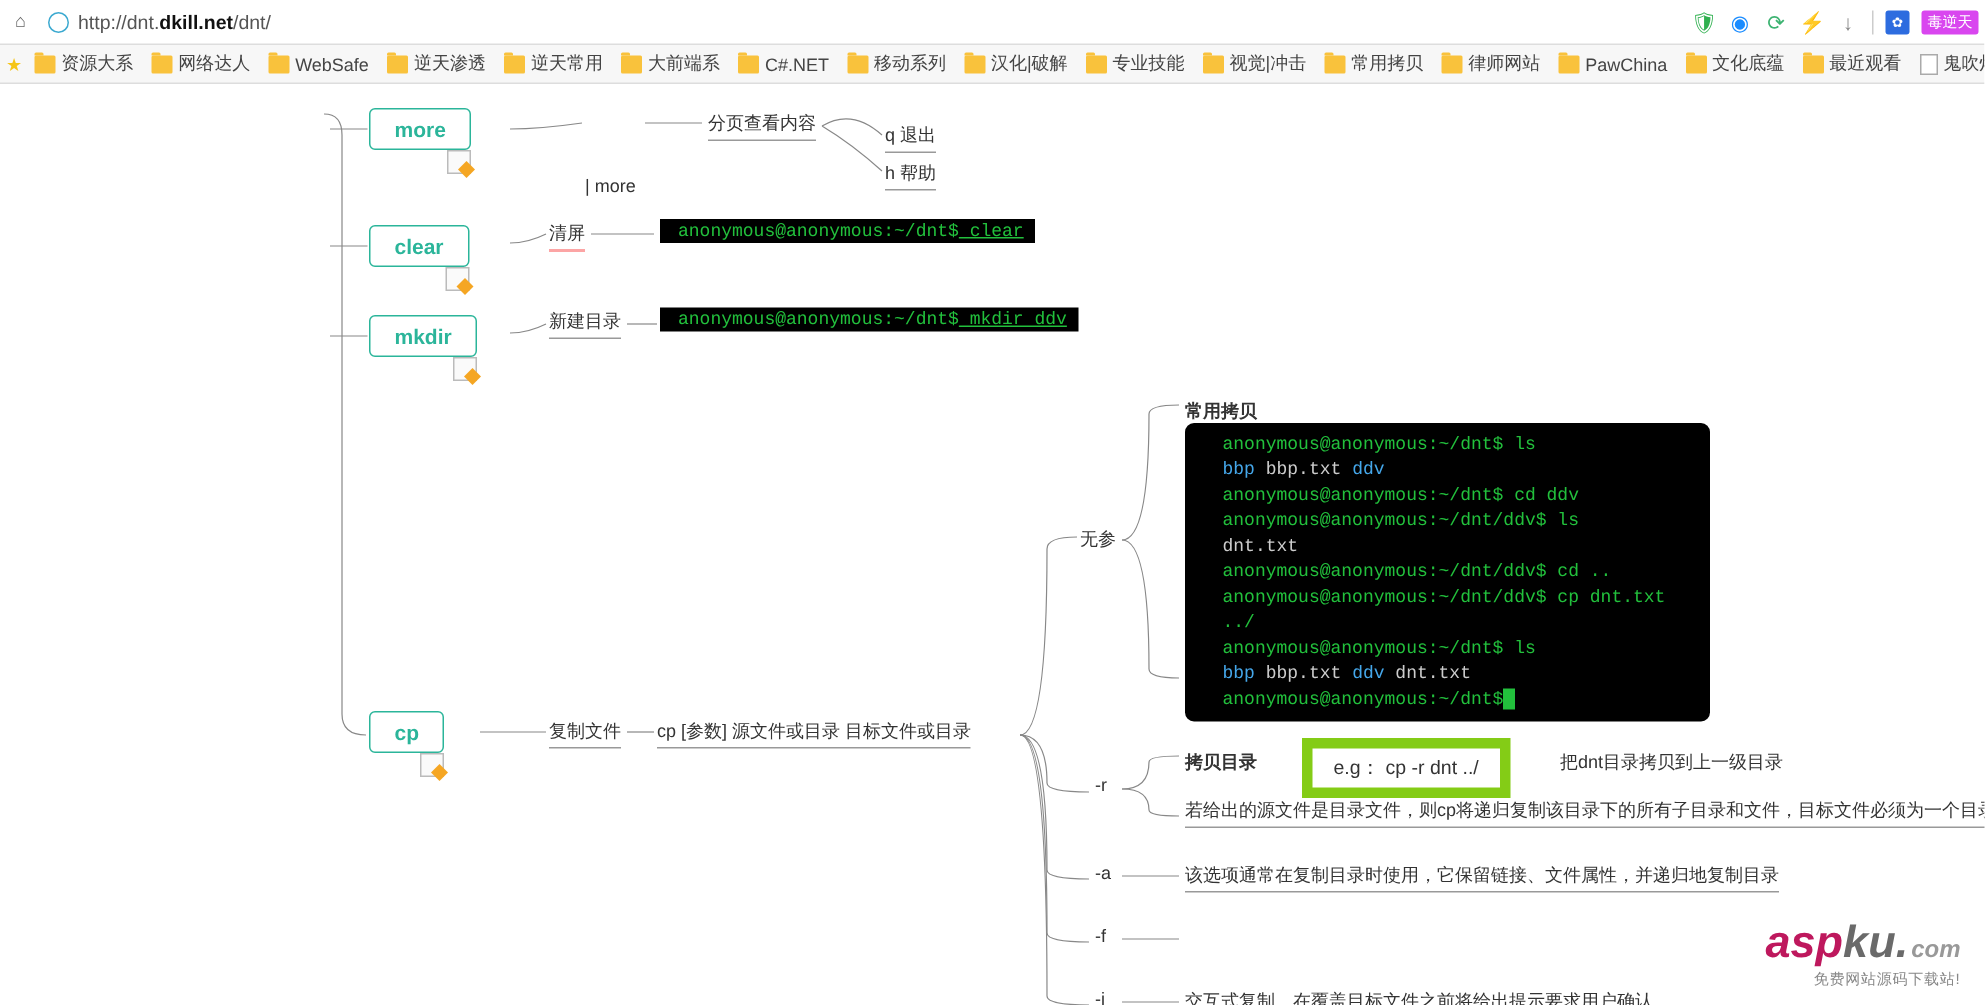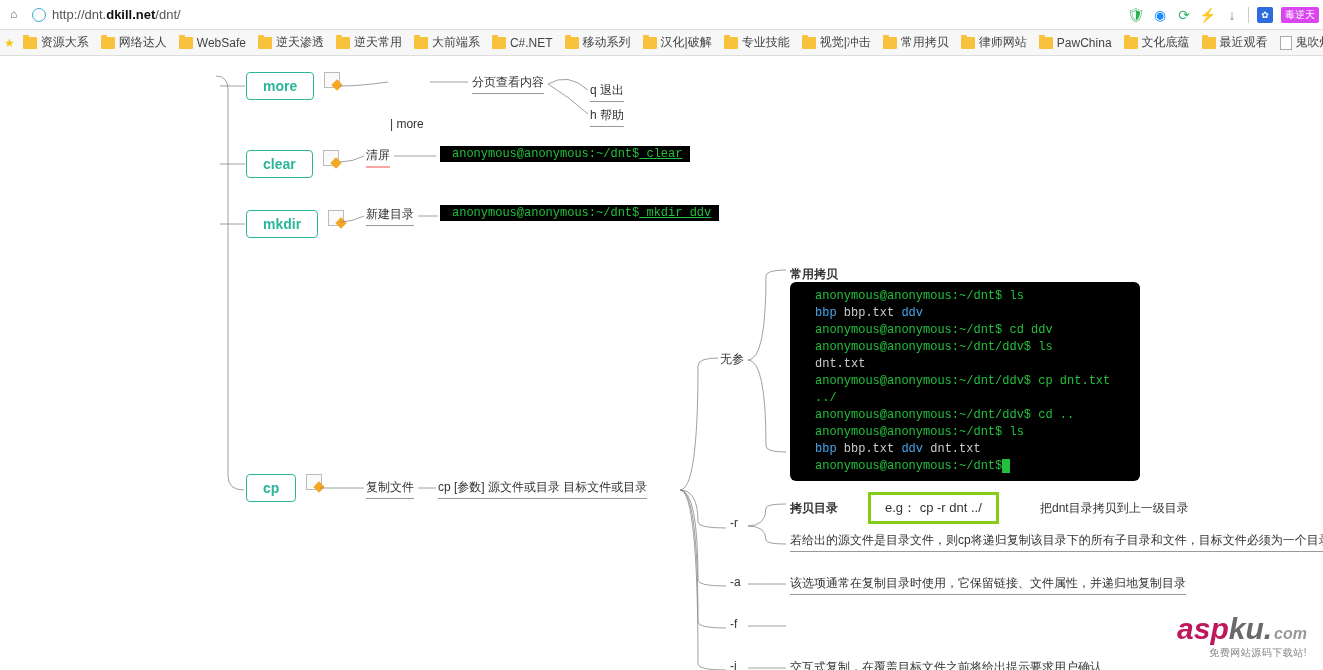--- a/index.html
+++ b/index.html
@@ -18,36 +18,36 @@
 .arrow { color:#888; }
 .paw { width:16px; height:16px; background:#2d6cdf; color:#fff; font-size:9px; display:flex; align-items:center; justify-content:center; border-radius:2px; }
 .pill-btn { background:#d946ef; color:#fff; font-size:10px; padding:1px 4px; border-radius:2px; }
 .bm-bar { height:26px; display:flex; align-items:center; background:#f7f7f7; border-bottom:1px solid #ddd; padding:0 4px; overflow:hidden; }
 .bm-star { width:14px; height:14px; margin-right:8px; color:#f5c518; }
 .bm-item { display:flex; align-items:center; margin-right:12px; white-space:nowrap; cursor:pointer; color:#444; }
 .bm-folder { width:14px; height:12px; background:#f9c23c; border-radius:1px; margin-right:4px; position:relative; }
 .bm-folder::before { content:""; position:absolute; top:-2px; left:0; width:6px; height:2px; background:#f9c23c; border-radius:1px 1px 0 0; }
 .bm-page { width:12px; height:14px; border:1px solid #aaa; background:#fff; margin-right:4px; }
 .content { position:absolute; top:56px; left:0; right:0; bottom:0; background:#fff; }
-.node { position:absolute; display:flex; align-items:flex-start; }
+.node { position:absolute; display:flex; align-items:flex-end;flex-direction:column; }
 .node-box { border:1px solid #2bb59a; border-radius:4px; padding:5px 16px; color:#2bb59a; font-weight:bold; font-size:14px; background:#fff; }
 .note-ic { width:16px; height:16px; border:1px solid #bbb; background:#fafafa; margin-left:10px; position:relative; }
 .note-ic::after { content:""; position:absolute; right:-2px; bottom:-2px; width:8px; height:8px; background:#f5a623; transform:rotate(45deg); }
 .label { position:absolute; font-size:12px; color:#333; border-bottom:1px solid #999; white-space:nowrap; padding-bottom:2px; }
 .label-nb { position:absolute; font-size:12px; color:#333; white-space:nowrap; }
 .term-line { position:absolute; background:#000; font-family:"Consolas","Courier New",monospace; font-size:12px; white-space:nowrap; padding:1px 8px 1px 12px; }
 .term-prompt { color:#22c03c; }
 .term-cmd { color:#22c03c; text-decoration:underline; }
 .term-block { position:absolute; background:#000; font-family:"Consolas","Courier New",monospace; font-size:12px; padding:6px 25px; line-height:17px; border-radius:6px; }
 .term-block .p { color:#22c03c; }
 .term-block .c { color:#22c03c; }
 .term-block .b { color:#45a7ea; }
 .term-block .w { color:#ccc; }
 .term-block .cursor { display:inline-block; width:8px; height:14px; background:#22c03c; vertical-align:middle; }
-.red-box { position:absolute; border:3px solid #84cc16; font-size:13px; color:#333; padding:4px 14px; background:#fff; }
+.red-box { position:absolute; border:7px solid #84cc16; font-size:13px; color:#333; padding:4px 14px; background:#fff; }
 .logo { position:absolute; right:16px; bottom:10px; text-align:right; }
 .logo .main { font-family:Arial; font-size:30px; font-weight:bold; font-style:italic; }
 .logo .r1 { color:#be185d; }
 .logo .g1 { color:#6a6a6a; }
 .logo .com { color:#999; font-size:16px; margin-left:2px; }
 .logo .sub { font-size:10px; color:#888; letter-spacing:0.5px; }
 svg.curve { position:absolute; overflow:visible; pointer-events:none; }
 svg.curve path { fill:none; stroke:#888; stroke-width:0.8; }
 .sep { position:absolute; width:1px; background:#ccc; }
 </style>
@@ -214,22 +214,22 @@
 
   <div class="label" style="top:210px; left:790px; border-bottom:none; font-weight:bold;">常用拷贝</div>
   <div class="label-nb" style="top:295px; left:720px;">无参</div>
 
   <div class="term-block" style="top:226px; left:790px; width:350px;" id="term-block">
       <div><span class="p">anonymous@anonymous:~/dnt$</span><span class="c"> ls</span></div>
       <div><span class="b">bbp</span><span class="w">  bbp.txt  </span><span class="b">ddv</span></div>
       <div><span class="p">anonymous@anonymous:~/dnt$</span><span class="c"> cd ddv</span></div>
       <div><span class="p">anonymous@anonymous:~/dnt/ddv$</span><span class="c"> ls</span></div>
       <div><span class="w">dnt.txt</span></div>
+      <div><span class="p">anonymous@anonymous:~/dnt/ddv$</span><span class="c"> cd ..</span></div>
       <div><span class="p">anonymous@anonymous:~/dnt/ddv$</span><span class="c"> cp dnt.txt ../</span></div>
-      <div><span class="p">anonymous@anonymous:~/dnt/ddv$</span><span class="c"> cd ..</span></div>
       <div><span class="p">anonymous@anonymous:~/dnt$</span><span class="c"> ls</span></div>
       <div><span class="b">bbp</span><span class="w">  bbp.txt  </span><span class="b">ddv</span><span class="w">  dnt.txt</span></div>
       <div><span class="p">anonymous@anonymous:~/dnt$</span><span class="c"></span><span class="cursor"></span></div>
     </div>
 
   <div class="label-nb" style="top:460px; left:730px;">-r</div>
   <div class="label-nb" style="top:444px; left:790px; font-weight:bold;">拷贝目录</div>
   <div class="red-box" style="top:436px; left:868px;">e.g： cp -r dnt ../</div>
   <div class="label-nb" style="top:444px; left:1040px;">把dnt目录拷贝到上一级目录</div>
   <div class="label" style="top:476px; left:790px;">若给出的源文件是目录文件，则cp将递归复制该目录下的所有子目录和文件，目标文件必须为一个目录名</div>

